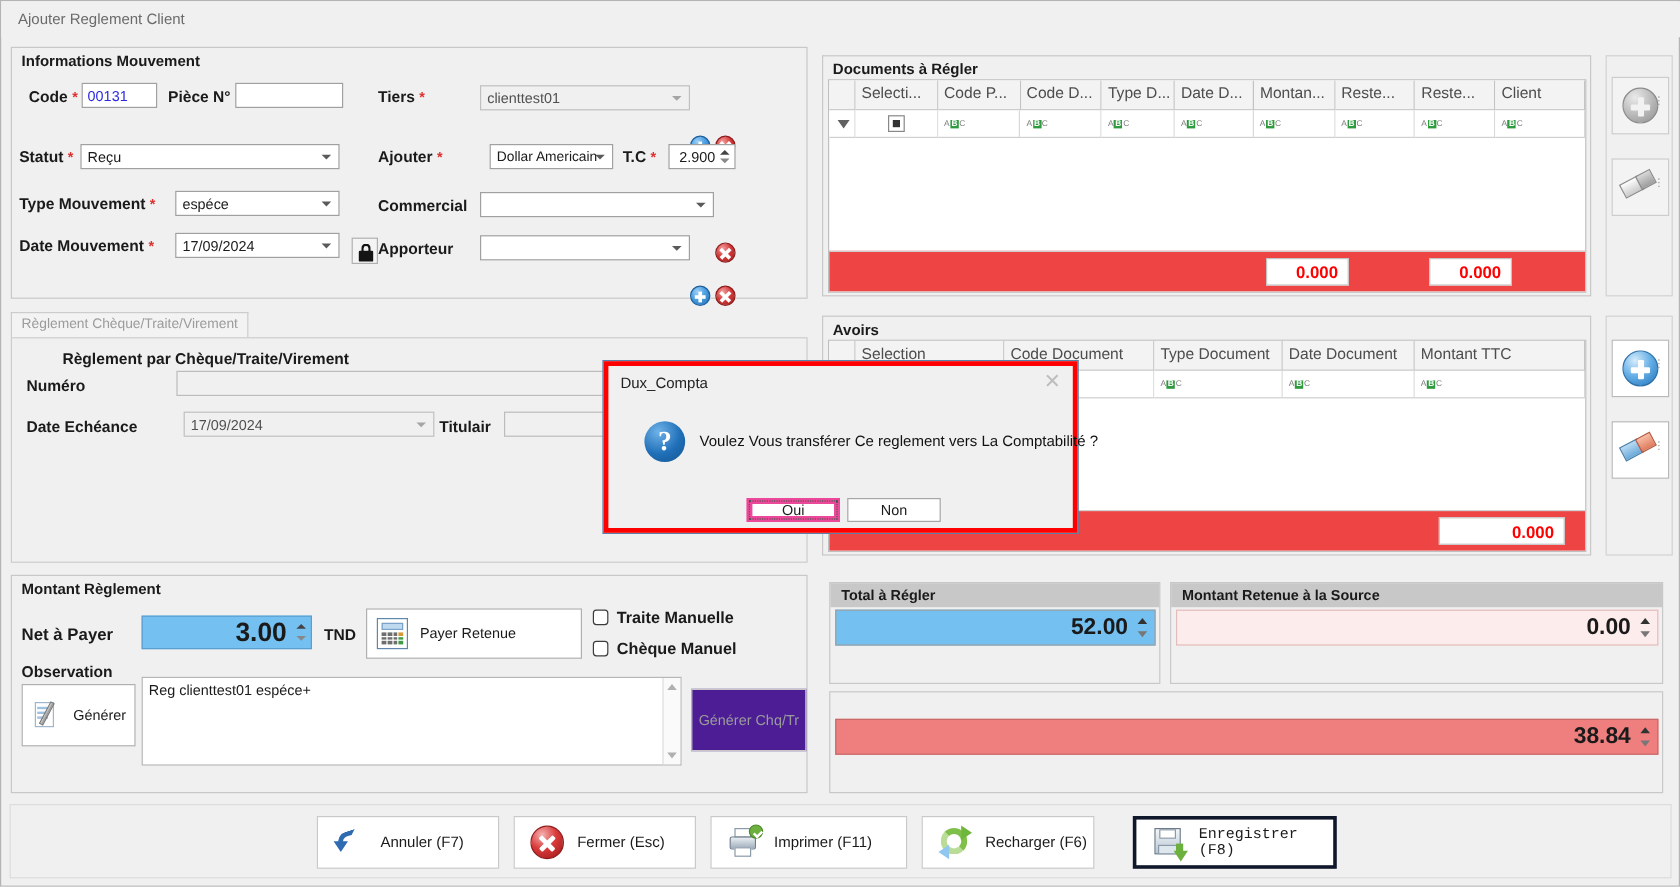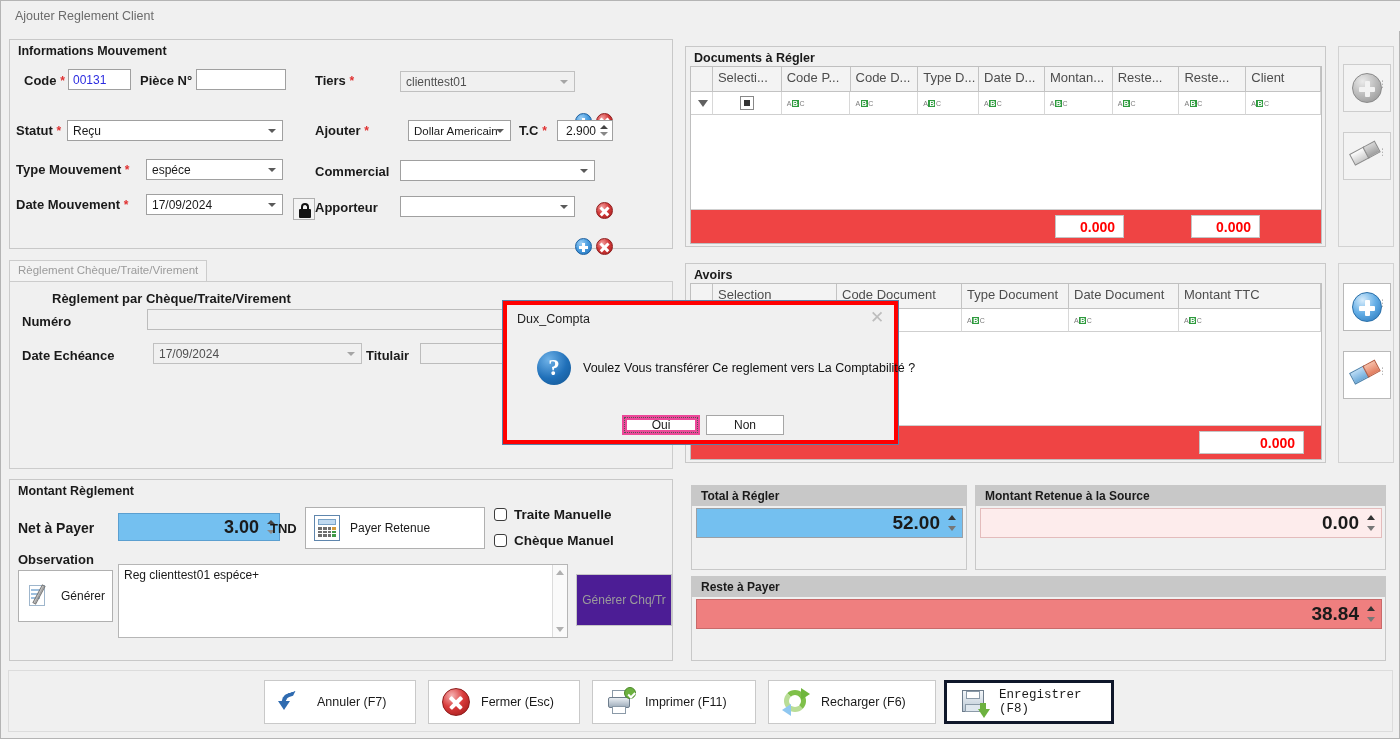--- a/index.html
+++ b/index.html
@@ -552,21 +552,21 @@
       <span class="arr"></span>
     </div>
     <div class="lbl" style="left:356px; top:66px;">Titulair</div>
     <div class="tbox ro" style="left:410px; top:61px; width:241px; height:21px;"></div>
   </div>
 
   <div class="group" style="left:8px; top:478px; width:664px; height:182px;">
     <div class="gtitle">Montant Règlement</div>
 
     <div class="lbl" style="left:8px; top:40px; font-size:14px;">Net à Payer</div>
-    <div class="spin" style="left:108px; top:33px; width:162px; height:28px; background:#74c0f0; border-color:#5b9fd0; font-size:18px; font-weight:bold; padding-right:20px;">
+    <div class="spin" style="left:108px; top:33px; width:142px; height:28px; background:#74c0f0; border-color:#5b9fd0; font-size:22px; font-weight:bold; padding-right:20px;">
       <span>3.00</span>
       <span class="up" style="top:6px;"></span>
       <span class="dn" style="bottom:6px;"></span>
     </div>
     <div class="lbl" style="left:260px; top:41px; font-size:13px;">TND</div>
 
     <div class="picbtn" style="left:295px; top:27px; width:180px; height:42px;">
       <span class="calcicon">
         <i class="scr"></i>
         <span class="keys">
@@ -758,21 +758,20 @@
   <div class="amtgroup" style="left:974px; top:484px; width:411px; height:85px;">
     <div class="amthead">Montant Retenue à la Source</div>
     <div class="amtfield" style="left:4px; top:22px; width:402px; height:30px; background:#fdecec; border-color:#e3bcbc;">
       <span>0.00</span>
       <span class="up"></span>
       <span class="dn"></span>
     </div>
   </div>
 
   <div class="amtgroup" style="left:690px; top:575px; width:695px; height:85px;">
-    <div class="amthead">Reste à Payer</div>
     <div class="amtfield" style="left:4px; top:22px; width:686px; height:30px; background:#ef7f7f; border-color:#c96a6a;">
       <span>38.84</span>
       <span class="up"></span>
       <span class="dn"></span>
     </div>
   </div>
 
   <div class="bottombar">
     <div class="tbtn" style="left:255px; width:152px;">
       <span class="ic ic-undo"></span>
@@ -786,21 +785,21 @@
     </div>
     <div class="tbtn" style="left:583px; width:164px;">
       <span class="ic ic-print">
           <i class="top"></i>
           <i class="body"></i>
           <i class="out"></i>
           <i class="chk"></i>
         </span>
       <span>Imprimer (F11)</span>
     </div>
-    <div class="tbtn" style="left:759px; width:168px;">
+    <div class="tbtn" style="left:759px; width:144px;">
       <span class="ic ic-reload">
           <i class="b2"></i>
         </span>
       <span>Recharger (F6)</span>
     </div>
     <div class="tbtn focus" style="left:935px; width:170px;">
       <span class="ic ic-save">
           <i class="outer"></i>
           <i class="lbl2"></i>
           <i class="sh"></i>

